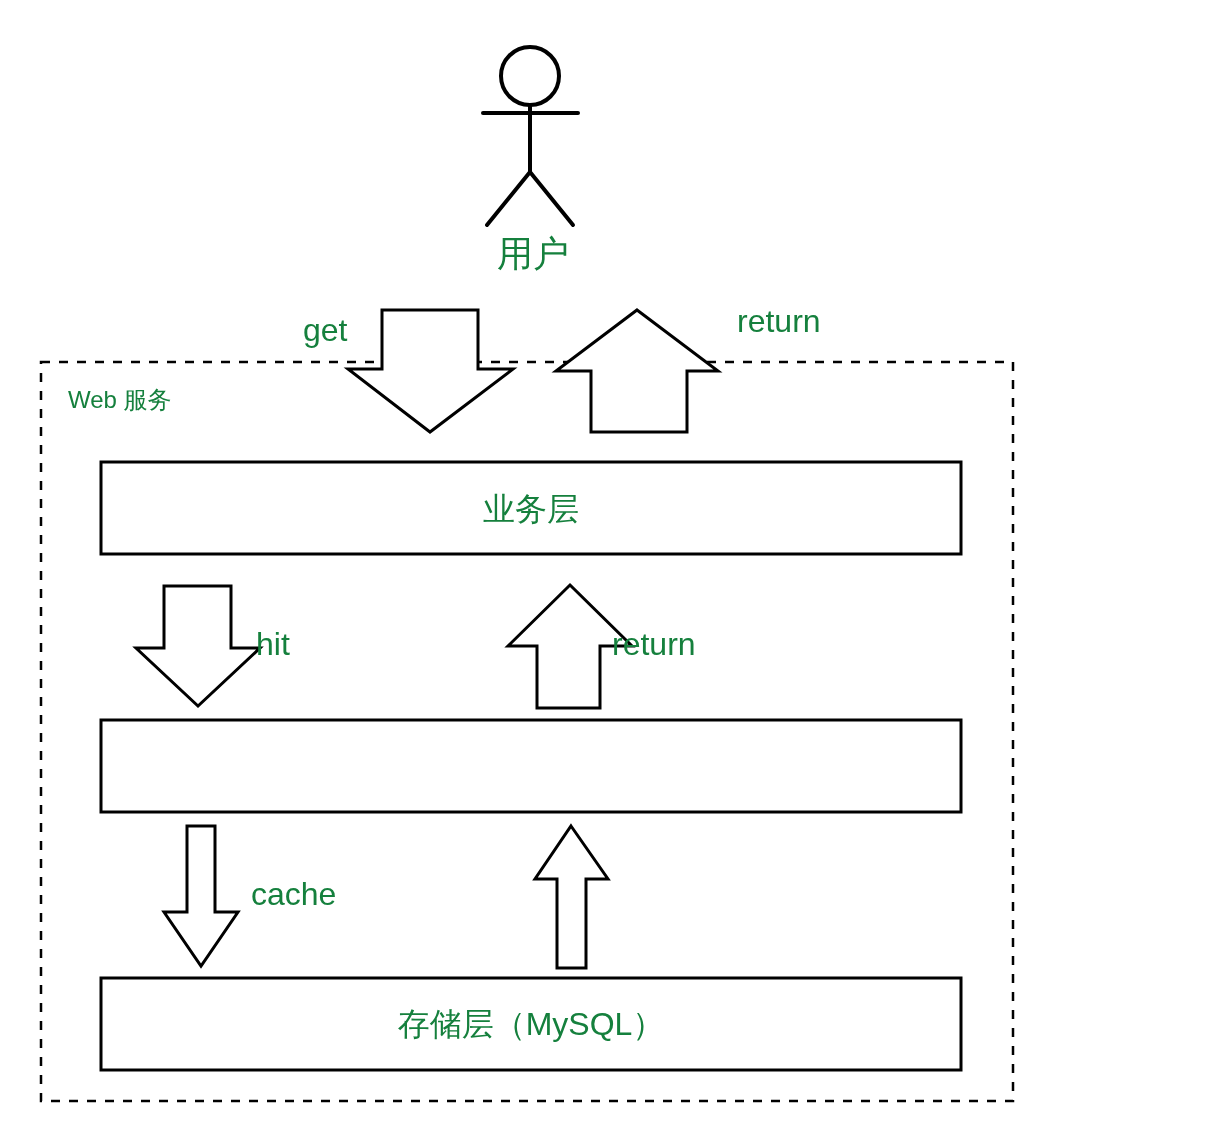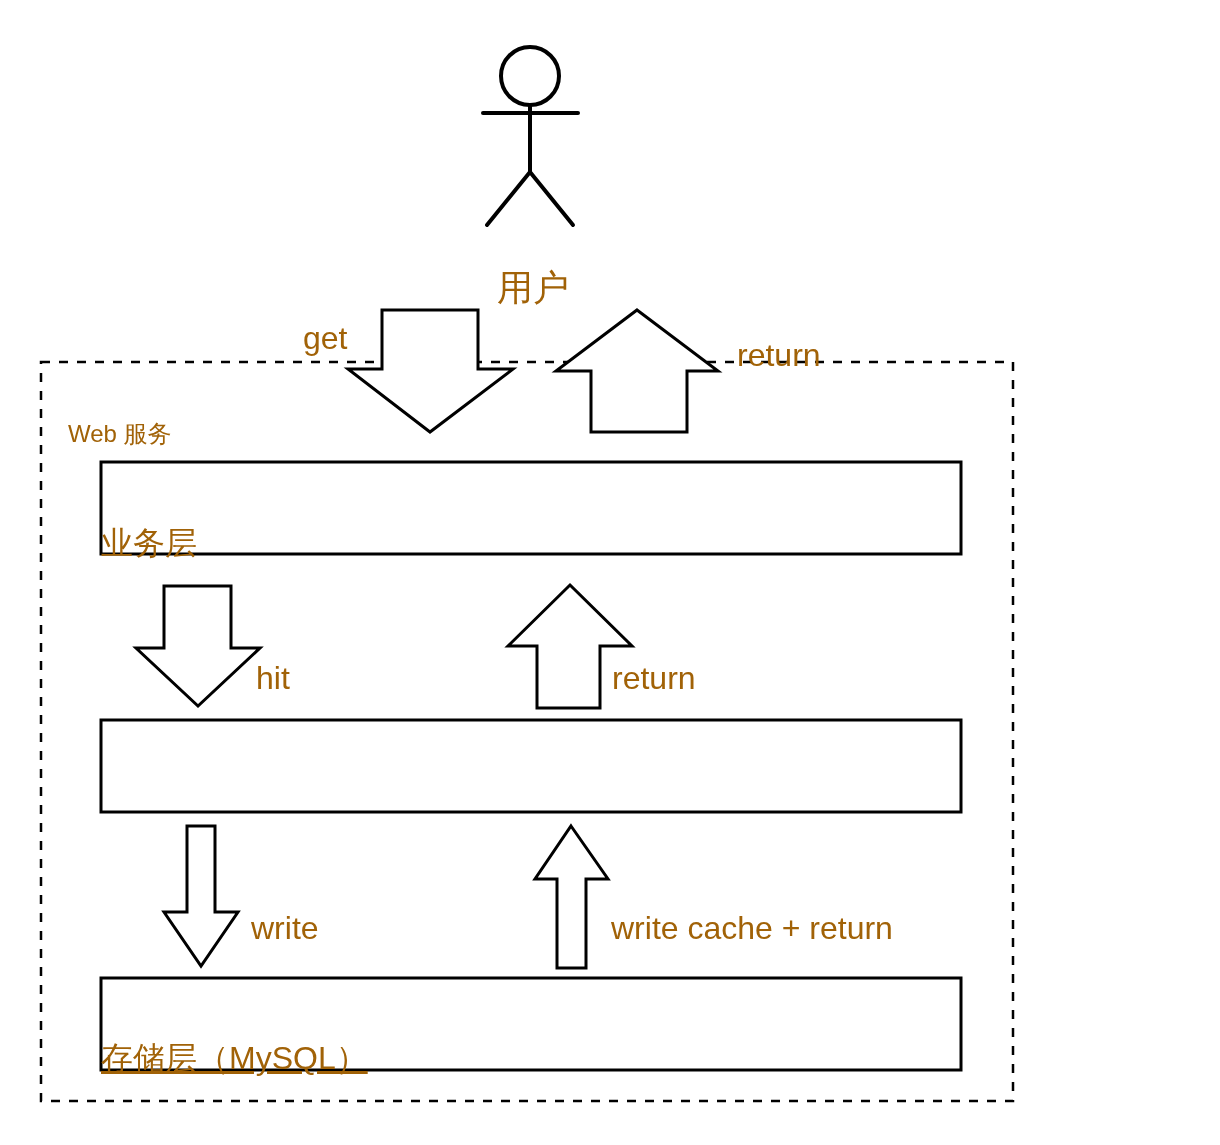--- a/index.html
+++ b/index.html
@@ -17,46 +17,45 @@
   }
   svg.layer {
     position: absolute;
     left: 0;
     top: 0;
     width: 1220px;
     height: 1145px;
   }
   .txt {
     position: absolute;
-    color: #a16207;
+    color: #15803d;
     white-space: nowrap;
     line-height: 1;
-    margin-top: 34px;
   }
   .actor-label {
     font-size: 36px;
     left: 497px;
     top: 236px;
   }
   .container-label {
     font-size: 24px;
     left: 68px;
     top: 388px;
   }
   .box-label {
     font-size: 32px;
     width: 860px;
-    text-align: left;
+    text-align: center;
   }
   .box-label-business { left: 101px; top: 493px; }
   .box-label-cache    { left: 101px; top: 750px; }
-  .box-label-storage  { left: 101px; top: 1008px; text-decoration: underline; }
+  .box-label-storage  { left: 101px; top: 1008px; }
 
   .edge-label { font-size: 32px; }
-  .lbl-get    { left: 303px; top: 288px; text-align: right; }
+  .lbl-get    { left: 303px; top: 314px; text-align: right; }
   .lbl-return-top { left: 737px; top: 305px; }
   .lbl-hit    { left: 256px; top: 628px; }
   .lbl-return-mid { left: 612px; top: 628px; }
   .lbl-miss   { left: 251px; top: 878px; }
   .lbl-writecache { left: 611px; top: 878px; }
 </style>
 </head>
 <body>
 
 <div id="canvas">
@@ -94,16 +93,15 @@
 
   <div class="txt container-label">Web 服务</div>
 
   <div class="txt box-label box-label-business">业务层</div>
   <div class="txt box-label box-label-storage">存储层（MySQL）</div>
 
   <div class="txt edge-label lbl-get">get</div>
   <div class="txt edge-label lbl-return-top">return</div>
   <div class="txt edge-label lbl-hit">hit</div>
   <div class="txt edge-label lbl-return-mid">return</div>
-  <div class="txt edge-label lbl-miss">write</div>
-  <div class="txt edge-label lbl-writecache">write cache + return</div>
+  <div class="txt edge-label lbl-miss">cache</div>
 
 </div>
 
 </body></html>

